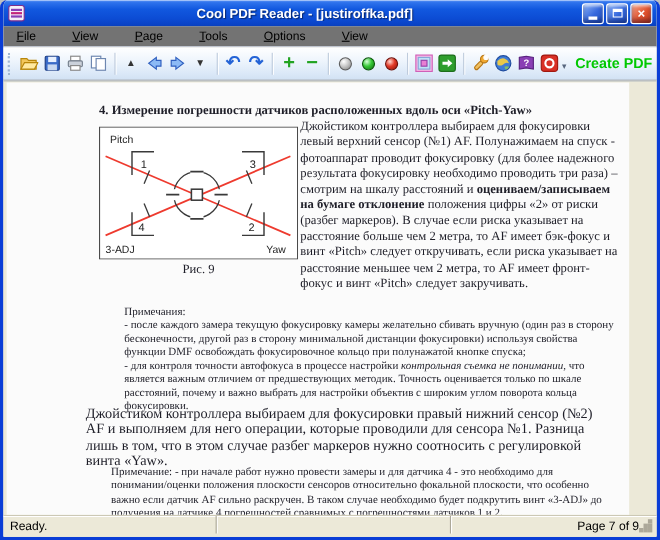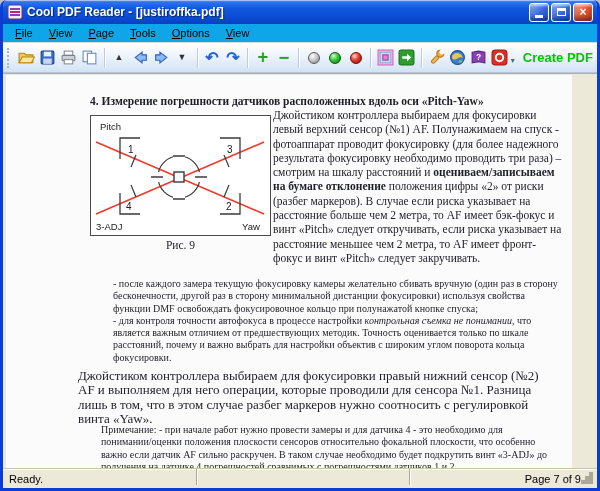--- a/index.html
+++ b/index.html
@@ -11,42 +11,43 @@
     border-left:3px solid #0A3DD6; border-right:3px solid #0A3DD6; border-bottom:3px solid #0A3DD6;
     border-radius:7px 7px 0 0; overflow:hidden; background:#ECE9D8;
     display:flex; flex-direction:column;
   }
 
   
   .titlebar {
     height:24px; flex:0 0 24px; display:flex; align-items:center; padding:0 4px;
     background:linear-gradient(180deg,#5E96F5 0%,#2E72EC 10%,#1158DF 35%,#0C4CD4 70%,#0A43C6 92%,#0940BC 100%);
     box-shadow: inset 0 1px 0 rgba(255,255,255,.45);
+    text-align: center;
   }
   .app-icon { width:16px; height:16px; margin-right:4px; flex:0 0 16px; }
   .win-title {
     flex:1; color:#fff; font-weight:bold; font-size:12px;
     text-shadow:1px 1px 1px #07276e; white-space:nowrap; overflow:hidden;
   }
   .winbtns { display:flex; }
   .winbtn {
     width:20px; height:19px; margin-left:2px; border:1px solid #fff; border-radius:3px;
     display:flex; align-items:center; justify-content:center; color:#fff;
     font:bold 12px "Liberation Sans",sans-serif; cursor:default;
     box-shadow: inset 0 -3px 4px rgba(0,0,40,.4), inset 0 2px 2px rgba(255,255,255,.55);
   }
   .winbtn.blue { background:linear-gradient(135deg,#8FB4F6 0%,#3568DD 55%,#2150BE 100%); }
   .winbtn.red  { background:linear-gradient(135deg,#F4A58C 0%,#E0532F 55%,#BC3517 100%); }
   .min-glyph { display:block; width:8px; height:3px; background:#fff; margin-top:9px; }
   .max-glyph { display:block; width:9px; height:8px; border:1px solid #fff; border-top:3px solid #fff; }
 
   
   .menubar {
-    height:19px; flex:0 0 19px; background:#0ea5e9; display:flex; align-items:center;
-    padding-left:4px; border-bottom:1px solid #D4DAE6; font-size:11px; color:#000;
+    height:19px; flex:0 0 19px; background:#737373; display:flex; align-items:center;
+    padding-left:4px; border-bottom:1px solid #D4DAE6; font-size:11px; color:#000;gap:17px;
   }
   .menu-item { display:inline-block; padding:2px 8px; cursor:default; }
   .menu-item::first-letter { text-decoration:underline; }
 
   
   .toolbar {
     height:30px; flex:0 0 30px; display:flex; align-items:center; padding:0 4px;
     background:linear-gradient(180deg,#FFFFFF 0%,#EDF4FC 45%,#DCE9F8 80%,#D2E2F4 100%);
     border-bottom:1px solid #B6C4D6;
   }
@@ -311,20 +312,21 @@
           <text x="10" y="15" font-size="9.5" font-family="Liberation Sans, sans-serif" fill="#222">Pitch</text>
           <text x="6" y="115" font-size="9.5" font-family="Liberation Sans, sans-serif" fill="#222">3-ADJ</text>
           <text x="152" y="115" font-size="9.5" font-family="Liberation Sans, sans-serif" fill="#222">Yaw</text>
         </svg>
       </div>
       <div class="fig-caption">Рис. 9</div>
 
       <div class="para1"><span>Джойстиком контроллера выбираем для фокусировки левый верхний сенсор (№1) AF. Полунажимаем на спуск -  фотоаппарат проводит фокусировку (для более надежного результата фокусировку необходимо проводить три раза) – смотрим на шкалу расстояний и </span><b>оцениваем/записываем на бумаге отклонение</b><span> положения цифры «2» от риски (разбег маркеров). В случае если риска указывает на расстояние больше чем 2 метра, то AF имеет бэк-фокус и винт «Pitch» следует откручивать, если  риска указывает на расстояние меньшее чем 2 метра, то AF имеет фронт-фокус и винт «Pitch» следует закручивать.</span></div>
 
       <div class="notes">
+        <div>Примечания:</div>
         <div>- после каждого замера текущую фокусировку камеры желательно сбивать вручную (один раз в сторону бесконечности, другой раз в сторону минимальной дистанции фокусировки)  используя свойства функции DMF освобождать фокусировочное кольцо при полунажатой кнопке спуска;</div>
         <div><span>- для контроля точности автофокуса в процессе настройки </span><i>контрольная съемка не понимании</i><span>, что является важным отличием от предшествующих методик. Точность оценивается только по шкале расстояний, почему и важно выбрать для настройки объектив с широким углом поворота кольца фокусировки.</span></div>
       </div>
 
       <div class="para2">Джойстиком контроллера выбираем для фокусировки правый нижний сенсор (№2) AF и выполняем для него операции, которые проводили для сенсора №1. Разница лишь в том, что в этом случае разбег маркеров нужно соотносить с регулировкой винта «Yaw».</div>
 
       <div class="note2">Примечание: - при начале работ нужно провести замеры и для датчика 4 - это необходимо для понимании/оценки положения плоскости сенсоров относительно фокальной плоскости, что особенно важно если датчик AF сильно раскручен. В таком случае необходимо будет подкрутить винт «3-ADJ» до получения на датчике 4  погрешностей сравнимых с погрешностями датчиков 1 и 2.</div>
 
     </div>
   </div>

